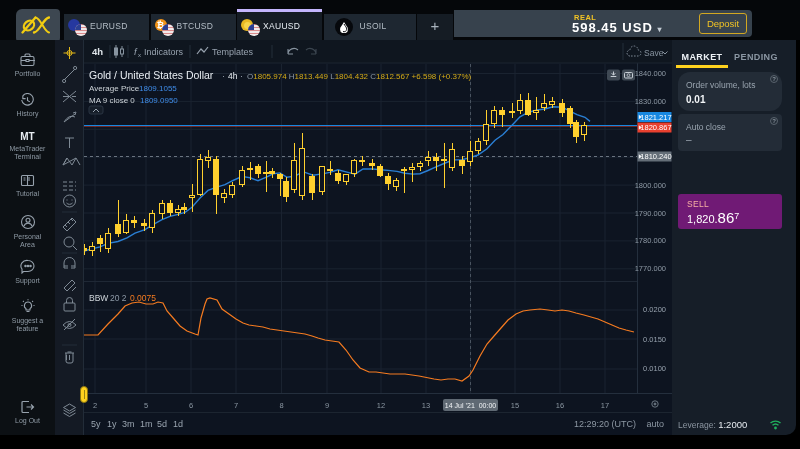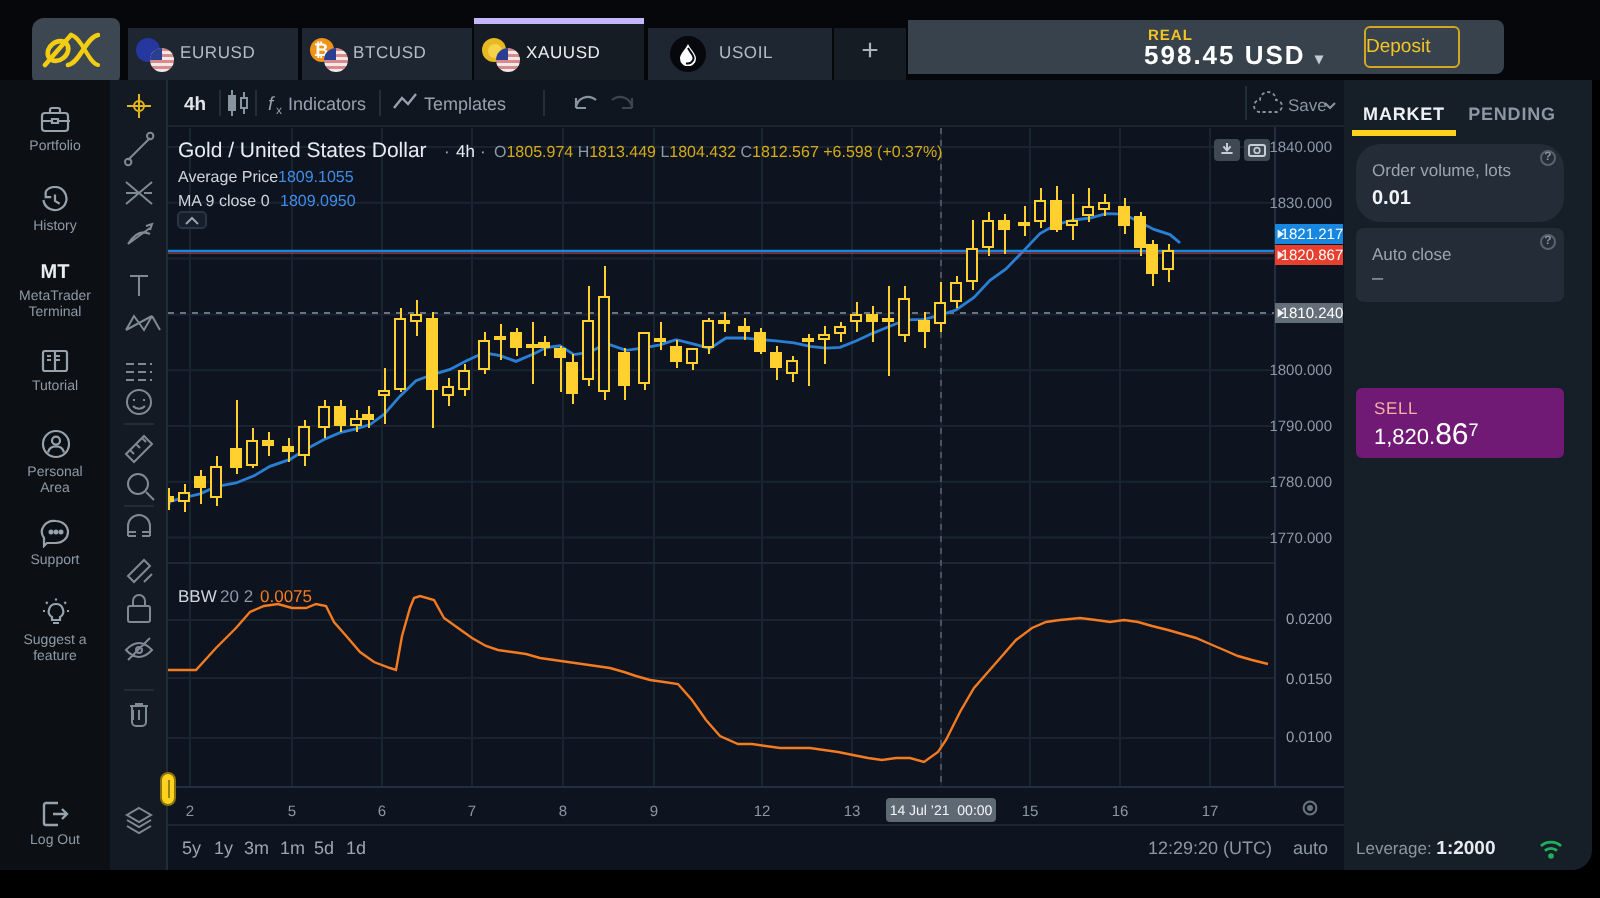--- a/index.html
+++ b/index.html
@@ -66,21 +66,21 @@
     </div>
     <span class="tabtxt" style="left:36px">USOIL</span>
   </div>
   <div class="a" style="left:417px;top:14px;width:36px;height:26px;background:#151c24;text-align:center;line-height:24px">
     <span style="color:#aab4be;font-size:15px;font-weight:300">+</span>
   </div>
 
   <div class="a" style="left:454px;top:10px;width:298px;height:27px;background:#37424d;border-radius:0 4px 4px 0">
     <div class="a" style="left:120px;top:3px;font-size:7.5px;font-weight:bold;color:#f3c424;letter-spacing:.5px">REAL</div>
     <div class="a" style="left:118px;top:10px;font-size:13px;font-weight:bold;color:#fff;letter-spacing:1px">598.45 USD <span style="font-size:8px;color:#c4ccd4;letter-spacing:0">▾</span></div>
-    <div class="a" style="left:228px;top:3px;width:48px;height:21px;border:1px solid #d3a821;border-radius:3px;color:#f3c424;font-size:9.5px;text-align:left;line-height:19px">Deposit</div>
+    <div class="a" style="left:245px;top:3px;width:48px;height:21px;border:1px solid #d3a821;border-radius:3px;color:#f3c424;font-size:9.5px;text-align:center;line-height:19px">Deposit</div>
   </div>
 </div>
 
 <div class="a" style="left:0;top:40px;width:55px;height:395px;background:#0c1014"></div>
 <div class="sideitem" style="top:53px">
   <svg width="15" height="14" viewBox="0 0 15 14" fill="none" stroke="#97a2ad" stroke-width="1.1">
       <rect x="1" y="3.5" width="13" height="9" rx="1.5"></rect>
       <path d="M5,3.5 V2 a1,1 0 0 1 1,-1 h3 a1,1 0 0 1 1,1 v1.5 M1,7.5 h5 m3,0 h6 M6,6.5 h3 v2 h-3 z"></path>
     </svg>
   Portfolio</div>
@@ -425,21 +425,21 @@
   </div>
   <div class="a" style="left:6px;top:74px;width:104px;height:37px;background:#232c37;border-radius:4px">
     <div class="a" style="left:8px;top:8px;font-size:8.5px;color:#9aa5b0">Auto close</div>
     <div class="a" style="left:8px;top:20px;font-size:10px;color:#9aa5b0">–</div>
     <div class="a" style="right:4px;top:3px;width:8px;height:8px;border-radius:50%;border:1px solid #59636d;color:#8a949e;font-size:6px;font-weight:bold;text-align:center;line-height:7px">?</div>
   </div>
   <div class="a" style="left:6px;top:154px;width:104px;height:35px;background:#701a75;border-radius:3px">
     <div class="a" style="left:9px;top:5px;font-size:8.5px;color:#f6b0a2;letter-spacing:.3px">SELL</div>
     <div class="a" style="left:9px;top:15px;font-size:11px;font-weight:normal;color:#fff">1,820.<span style="font-size:15px">86</span><span style="font-size:9px;vertical-align:4px">7</span></div>
   </div>
-  <div class="a" style="left:6px;top:379px;font-size:8.5px;color:#8c96a1">Leverage: <span style="color:#e6ebf0;font-weight:bold;font-size:9.5px">1:2000</span></div>
+  <div class="a" style="left:6px;top:379px;font-size:8.5px;color:#8c96a1">Leverage: <span style="color:#e6ebf0;font-weight:normal;font-size:9.5px">1:2000</span></div>
   <svg class="a" style="right:14px;top:378px" width="13" height="12" viewBox="0 0 13 12">
       <g fill="none" stroke="#21b15e">
         <path d="M1.5,5 a7.5,7.5 0 0 1 10,0" stroke-width="1.4"></path>
         <path d="M3.5,7.3 a4.5,4.5 0 0 1 6,0" stroke-width="1.4"></path>
       </g>
       <circle cx="6.5" cy="10" r="1.4" fill="#21b15e"></circle>
     </svg>
 </div>
 
 <div class="a" style="left:796px;top:40px;width:4px;height:395px;background:#000"></div>

